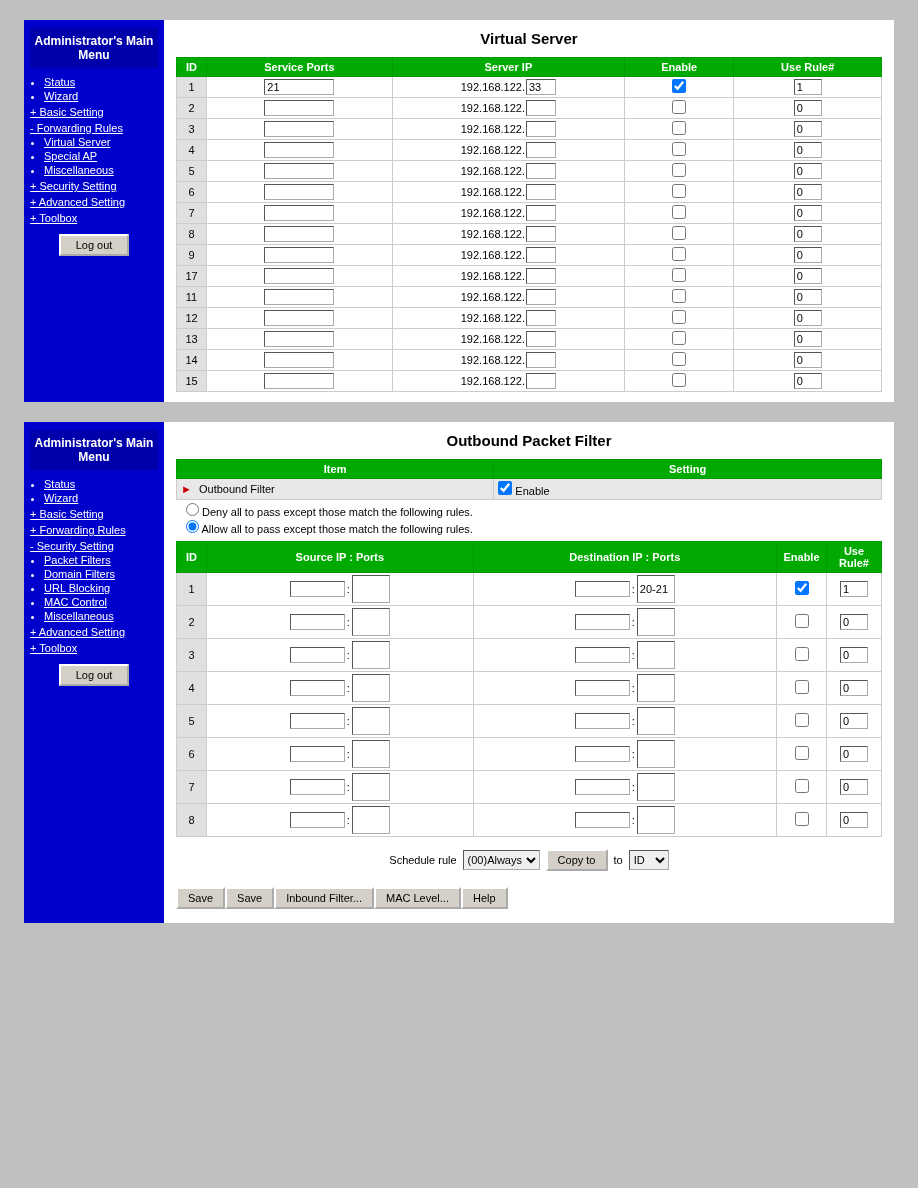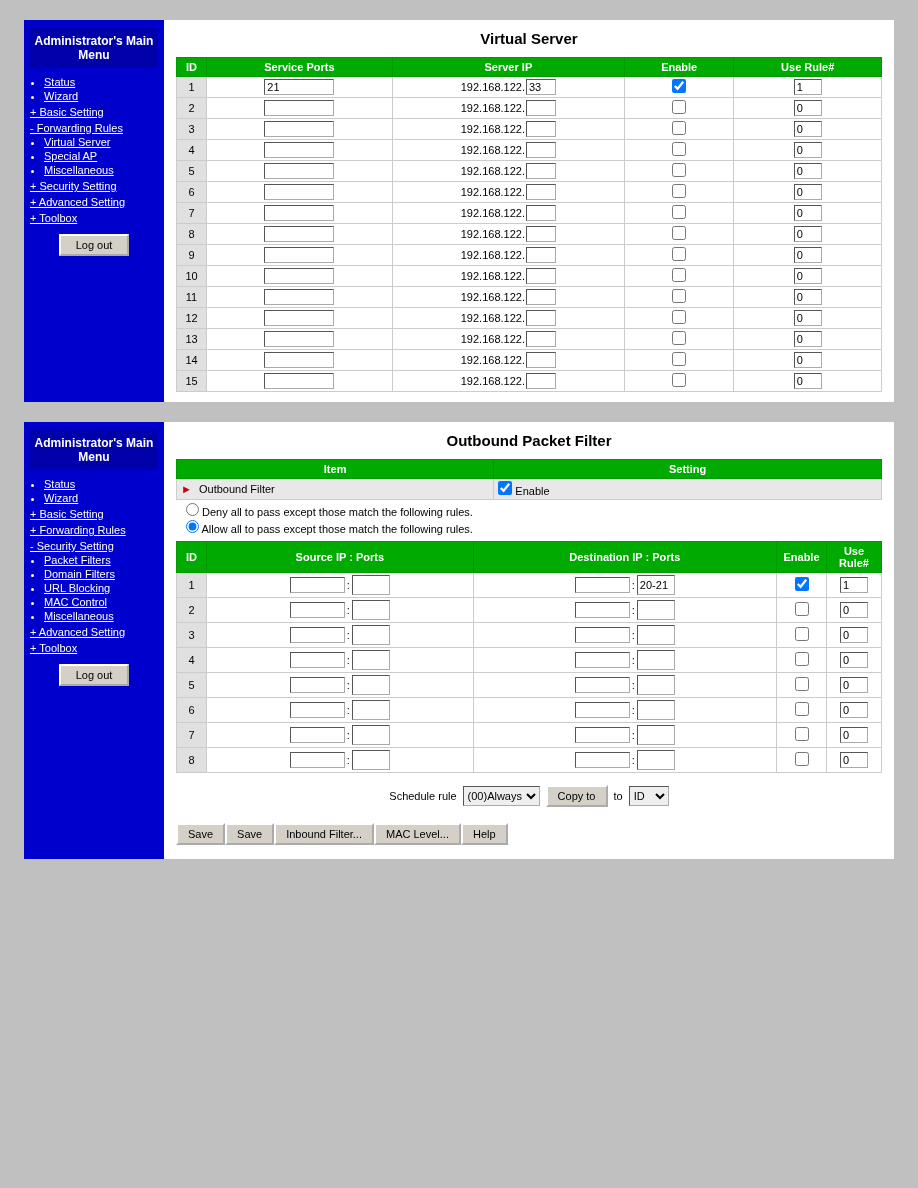--- a/index.html
+++ b/index.html
@@ -170,21 +170,21 @@
     }
     input[type="text"].port-input {
       width: 55px;
       height: 16px;
       border: 1px inset #aaa;
       font-size: 11px;
       padding: 1px 2px;
     }
     input[type="text"].port-small {
       width: 38px;
-      height: 20px;
+      height: 28px;
       border: 1px inset #aaa;
       font-size: 11px;
       padding: 9px 2px;
     }
     .colon {
       padding: 0 2px;
     }
     
     .schedule-row {
       display: flex;
@@ -362,21 +362,21 @@
               <td>
                 <div class="ip-cell">
                   <span class="ip-prefix">192.168.122.</span>
                   <input type="text" class="ip-suffix" style="">
                 </div>
               </td>
               <td><input type="checkbox" style=""></td>
               <td><input type="text" class="rule-input" value="0" style=""></td>
             </tr>
             <tr>
-              <td class="id-col">10</td>
+              <td class="id-col">17</td>
               <td><input type="text" class="small-input" style=""></td>
               <td>
                 <div class="ip-cell">
                   <span class="ip-prefix">192.168.122.</span>
                   <input type="text" class="ip-suffix" style="">
                 </div>
               </td>
               <td><input type="checkbox" style=""></td>
               <td><input type="text" class="rule-input" value="0" style=""></td>
             </tr>

